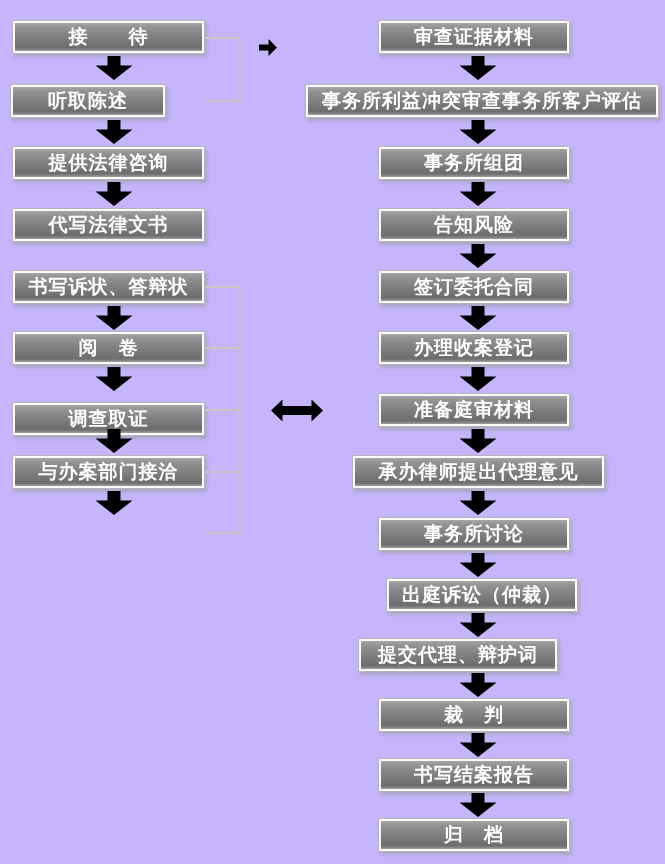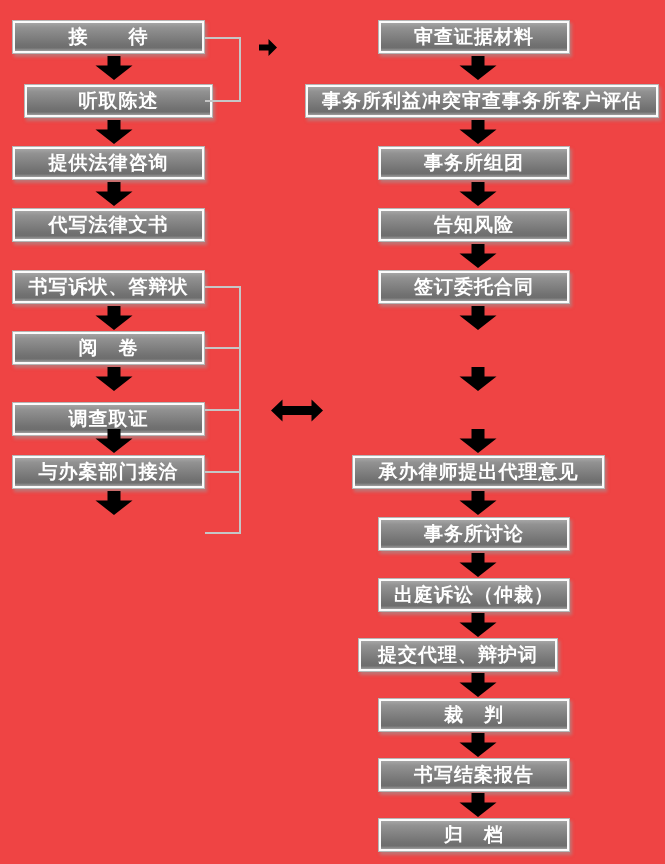--- a/index.html
+++ b/index.html
@@ -5,21 +5,21 @@
   html, body {
     margin: 0;
     padding: 0;
     background: #ffffff;
     font-family: "Liberation Sans", "DejaVu Sans", sans-serif;
   }
   .canvas {
     position: relative;
     width: 665px;
     height: 864px;
-    background: #ef4444;
+    background: #c4b5fd;
     overflow: hidden;
   }
   .box {
     position: absolute;
     height: 34px;
     box-sizing: border-box;
     background: linear-gradient(180deg,
       #aeaeae 0%, #929292 20%, #818181 48%,
       #717171 74%, #6e6e6e 84%, #9a9a9a 93%, #a1a1a1 100%);
     border: 1px solid #b6b6b6;
@@ -55,36 +55,38 @@
     </symbol>
     <symbol id="sym-double" viewBox="0 0 54 25">
       <path d="M1 12.5 L12.5 1.5 L12.5 8 L41.5 8 L41.5 1.5 L53 12.5 L41.5 23.5 L41.5 17 L12.5 17 L12.5 23.5 Z"></path>
     </symbol>
   </defs>
 </svg>
 
 <div class="canvas">
 
   <div class="box" style="left:12px;top:20px;width:193px">接　　待</div>
-  <div class="box" style="left:24px;top:84px;width:189px">听取陈述</div>
+  <div class="box" style="left:10px;top:84px;width:156px">听取陈述</div>
   <div class="box" style="left:12px;top:146px;width:193px">提供法律咨询</div>
   <div class="box" style="left:12px;top:208px;width:193px">代写法律文书</div>
   <div class="box" style="left:12px;top:270px;width:193px">书写诉状、答辩状</div>
   <div class="box" style="left:12px;top:331px;width:193px">阅　卷</div>
   <div class="box" style="left:12px;top:402px;width:193px">调查取证</div>
   <div class="box" style="left:12px;top:455px;width:193px">与办案部门接洽</div>
 
   <div class="box" style="left:378px;top:20px;width:192px">审查证据材料</div>
   <div class="box" style="left:305px;top:84px;width:354px">事务所利益冲突审查事务所客户评估</div>
   <div class="box" style="left:378px;top:146px;width:192px">事务所组团</div>
   <div class="box" style="left:378px;top:208px;width:192px">告知风险</div>
   <div class="box" style="left:378px;top:270px;width:192px">签订委托合同</div>
+  <div class="box" style="left:378px;top:331px;width:192px">办理收案登记</div>
+  <div class="box" style="left:378px;top:393px;width:192px">准备庭审材料</div>
   <div class="box" style="left:352px;top:455px;width:253px">承办律师提出代理意见</div>
   <div class="box" style="left:378px;top:517px;width:192px">事务所讨论</div>
-  <div class="box" style="left:378px;top:578px;width:192px">出庭诉讼（仲裁）</div>
+  <div class="box" style="left:386px;top:578px;width:192px">出庭诉讼（仲裁）</div>
   <div class="box" style="left:358px;top:638px;width:200px">提交代理、辩护词</div>
   <div class="box" style="left:378px;top:698px;width:192px">裁　判</div>
   <div class="box" style="left:378px;top:758px;width:192px">书写结案报告</div>
   <div class="box" style="left:378px;top:818px;width:192px">归　档</div>
 
   <svg class="arr" style="left:94px;top:55px" width="40" height="26">
       <use href="#sym-down"></use>
     </svg>
   <svg class="arr" style="left:94px;top:119px" width="40" height="26">
       <use href="#sym-down"></use>

